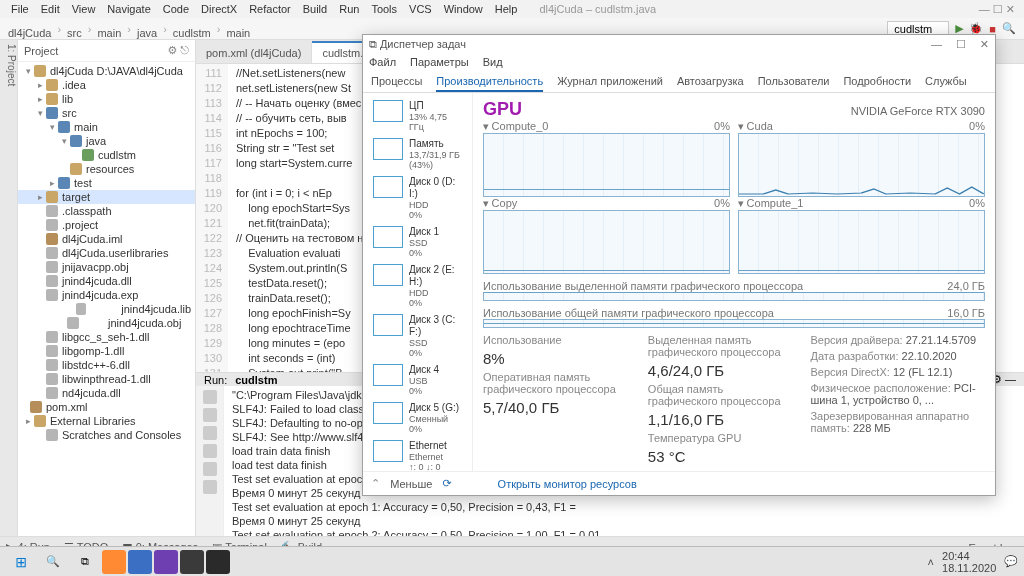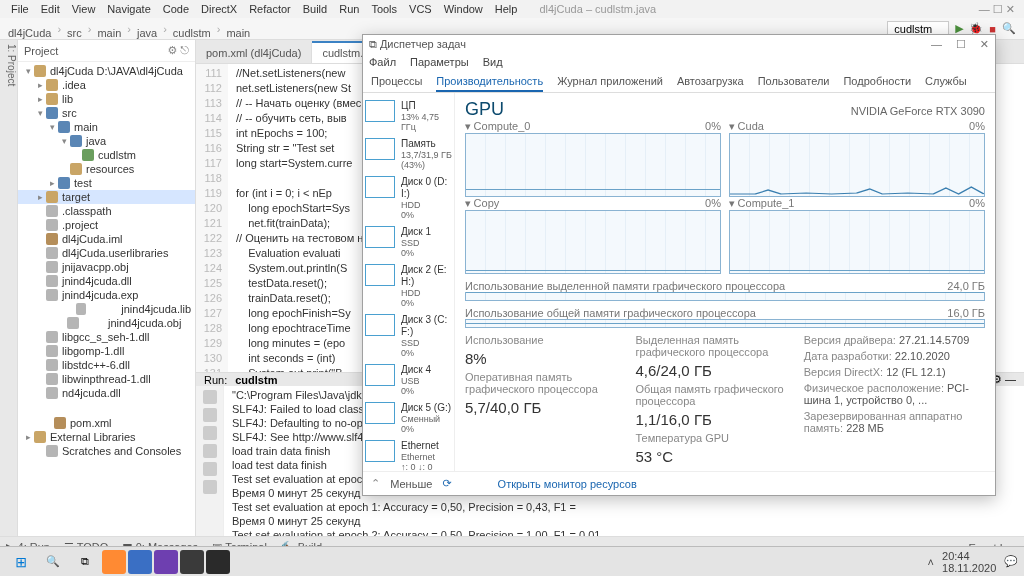--- a/index.html
+++ b/index.html
@@ -55,29 +55,29 @@
 
 
 .tm{position:absolute;left:362px;top:34px;width:634px;height:462px;background:#fff;border:1px solid #a0a0a0;box-shadow:0 4px 16px rgba(0,0,0,.25);display:flex;flex-direction:column;}
 .tm-title{height:18px;display:flex;align-items:center;padding:0 6px;font-size:11px;color:#555;}
 .tm-title .tctrl{margin-left:auto;display:flex;gap:14px;color:#777;}
 .tm-menu{height:18px;display:flex;align-items:center;gap:14px;padding:0 6px;font-size:11px;color:#444;}
 .tm-tabs{height:22px;border-bottom:1px solid #ddd;display:flex;gap:14px;padding:0 8px;font-size:11px;color:#555;}
 .tm-tabs span{padding-top:4px;}
 .tm-tabs .act{color:#1a66b0;border-bottom:2px solid #1a66b0;}
 .tm-body{flex:1;display:flex;min-height:0;}
-.tm-left{width:92px;border-right:1px solid #eee;padding:4px 0;overflow:hidden;}
+.tm-left{width:110px;border-right:1px solid #eee;padding:4px 8px;overflow:hidden;}
 .dev{display:flex;gap:6px;padding:3px 2px;align-items:flex-start;}
 .dev.sel{background:#d6ecff;}
 .dev .th{width:30px;height:22px;border:1px solid #4aa0d0;flex-shrink:0;}
 .dev .dn{font-size:10px;color:#333;line-height:12px;}
 .dev .ds{font-size:9px;color:#666;}
 .tm-right{flex:1;padding:6px 10px;display:flex;flex-direction:column;min-width:0;}
 .gpu-head{display:flex;align-items:baseline;}
-.gpu-head h2{font-size:18px;font-weight:400;color:#0c4a6e;}
+.gpu-head h2{font-size:18px;font-weight:700;color:#a21caf;}
 .gpu-head .gcard{margin-left:auto;font-size:11px;color:#666;}
 .grow{display:flex;gap:8px;}
 .gbox{flex:1;}
 .gbox .glabel{display:flex;font-size:10px;color:#777;}
 .gbox .glabel .val{margin-left:auto;}
 .graph{height:64px;border:1px solid #8ab3d2;background:repeating-linear-gradient(to right,#f4f9fd,#f4f9fd 19px,#e5eff7 19px,#e5eff7 20px),repeating-linear-gradient(to bottom,transparent,transparent 15px,#e5eff7 15px,#e5eff7 16px);position:relative;}
 .graph.small{height:36px;}
 .graph .ln{position:absolute;left:0;right:0;bottom:6px;height:1px;background:#6aa2c8;}
 .graph .cuda{position:absolute;left:0;right:0;bottom:0;height:16px;}
 .graph .cuda svg{width:100%;height:100%;}
@@ -254,21 +254,21 @@
           <div class="tree-item" style="padding-left: 20px;">
             <span class="tw"></span>
             <span class="fi file"></span>
             <span>libwinpthread-1.dll</span>
           </div>
           <div class="tree-item" style="padding-left: 20px;">
             <span class="tw"></span>
             <span class="fi file"></span>
             <span>nd4jcuda.dll</span>
           </div>
-          <div class="tree-item" style="padding-left: 28px; margin-top: 16px;">
+          <div class="tree-item" style="padding-left: 4px;">
             <span class="tw"></span>
             <span class="fi xml"></span>
             <span>pom.xml</span>
           </div>
           <div class="tree-item" style="padding-left: 8px;">
             <span class="tw">▸</span>
             <span class="fi folder"></span>
             <span>External Libraries</span>
           </div>
           <div class="tree-item" style="padding-left: 20px;">

